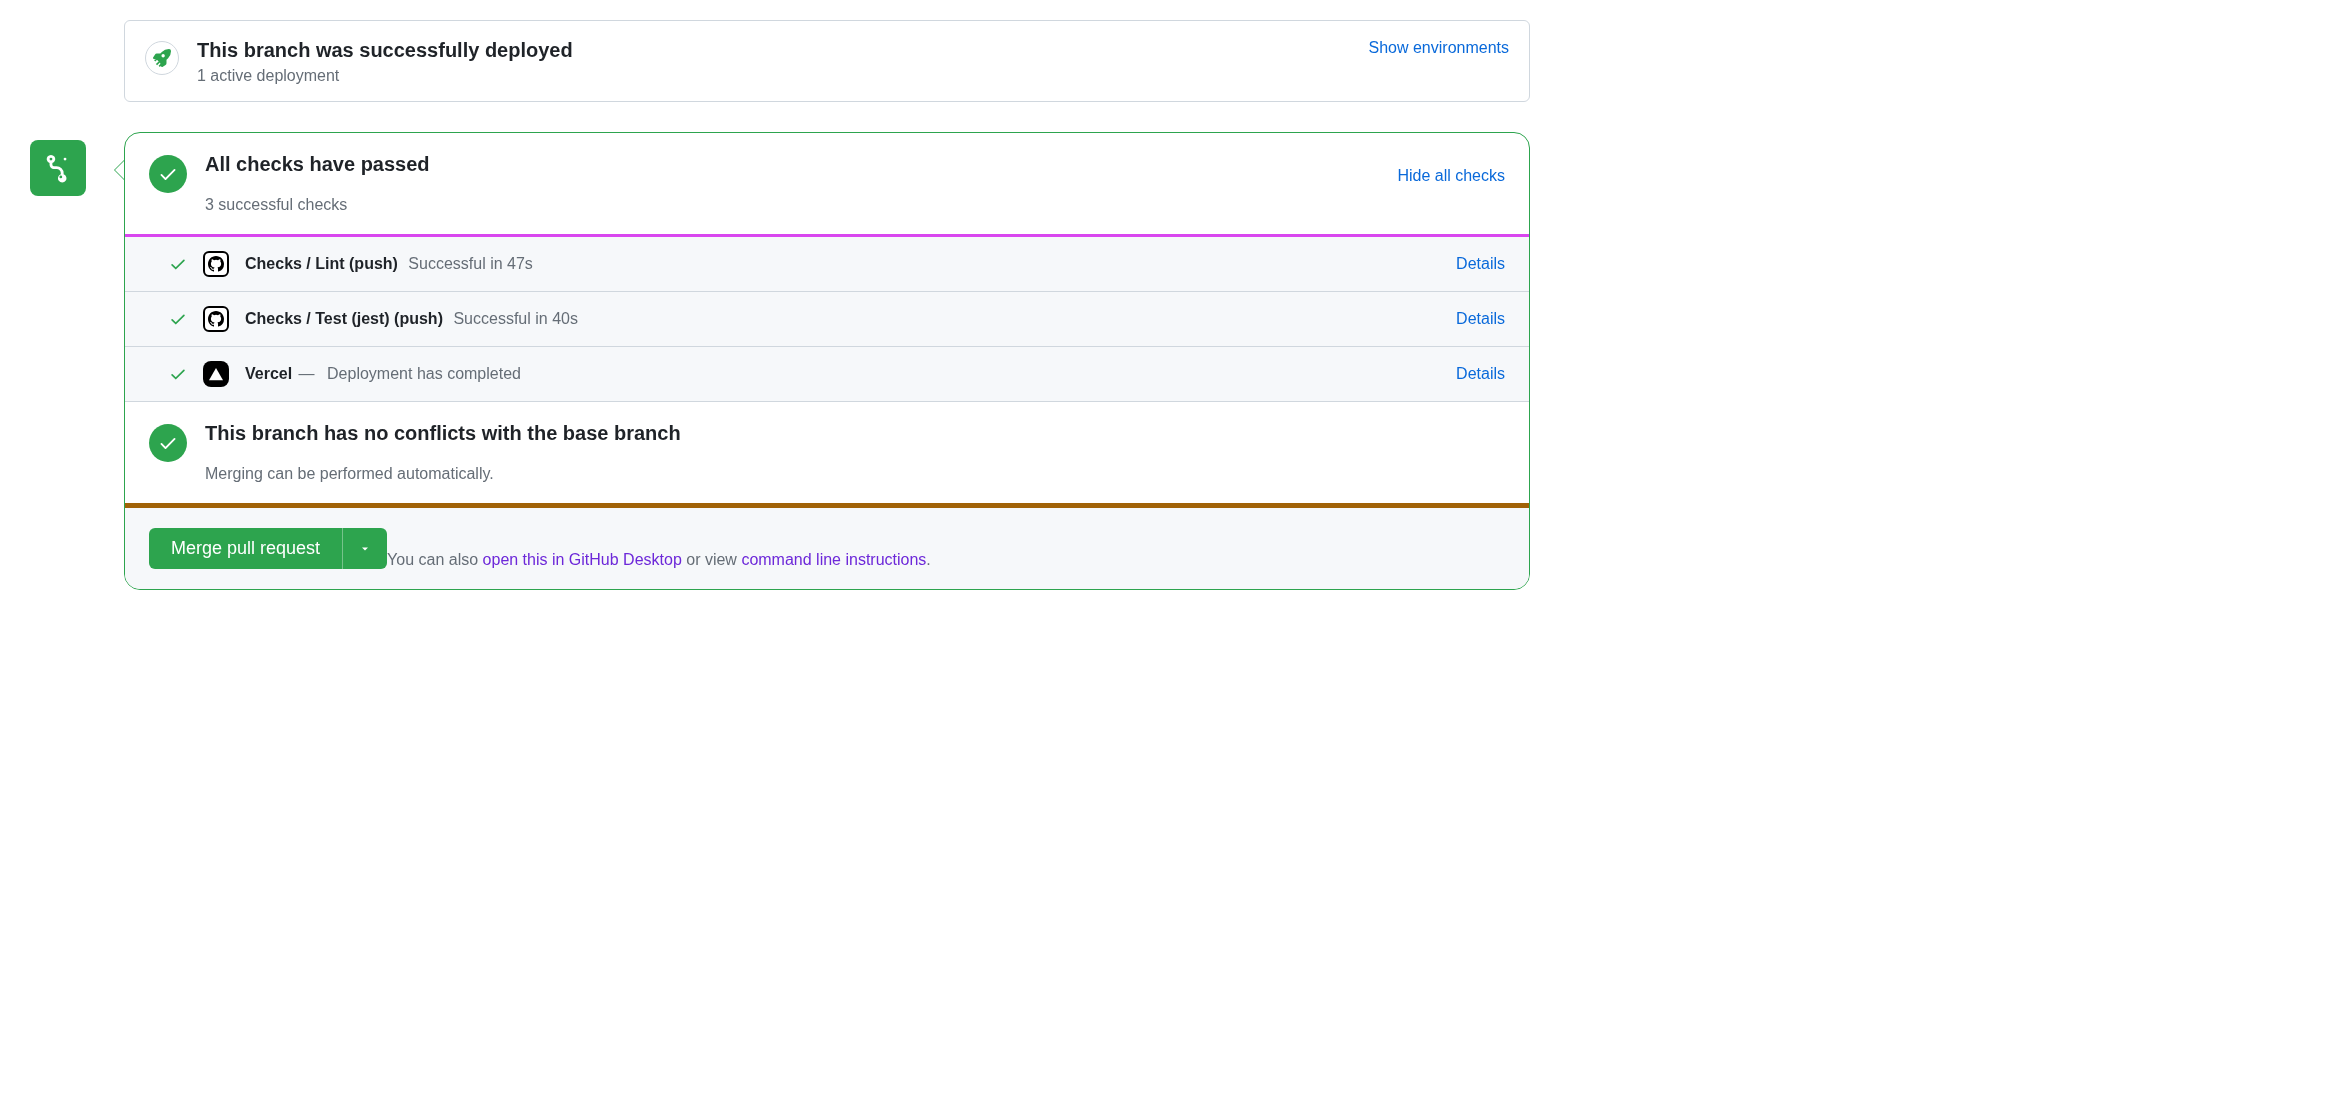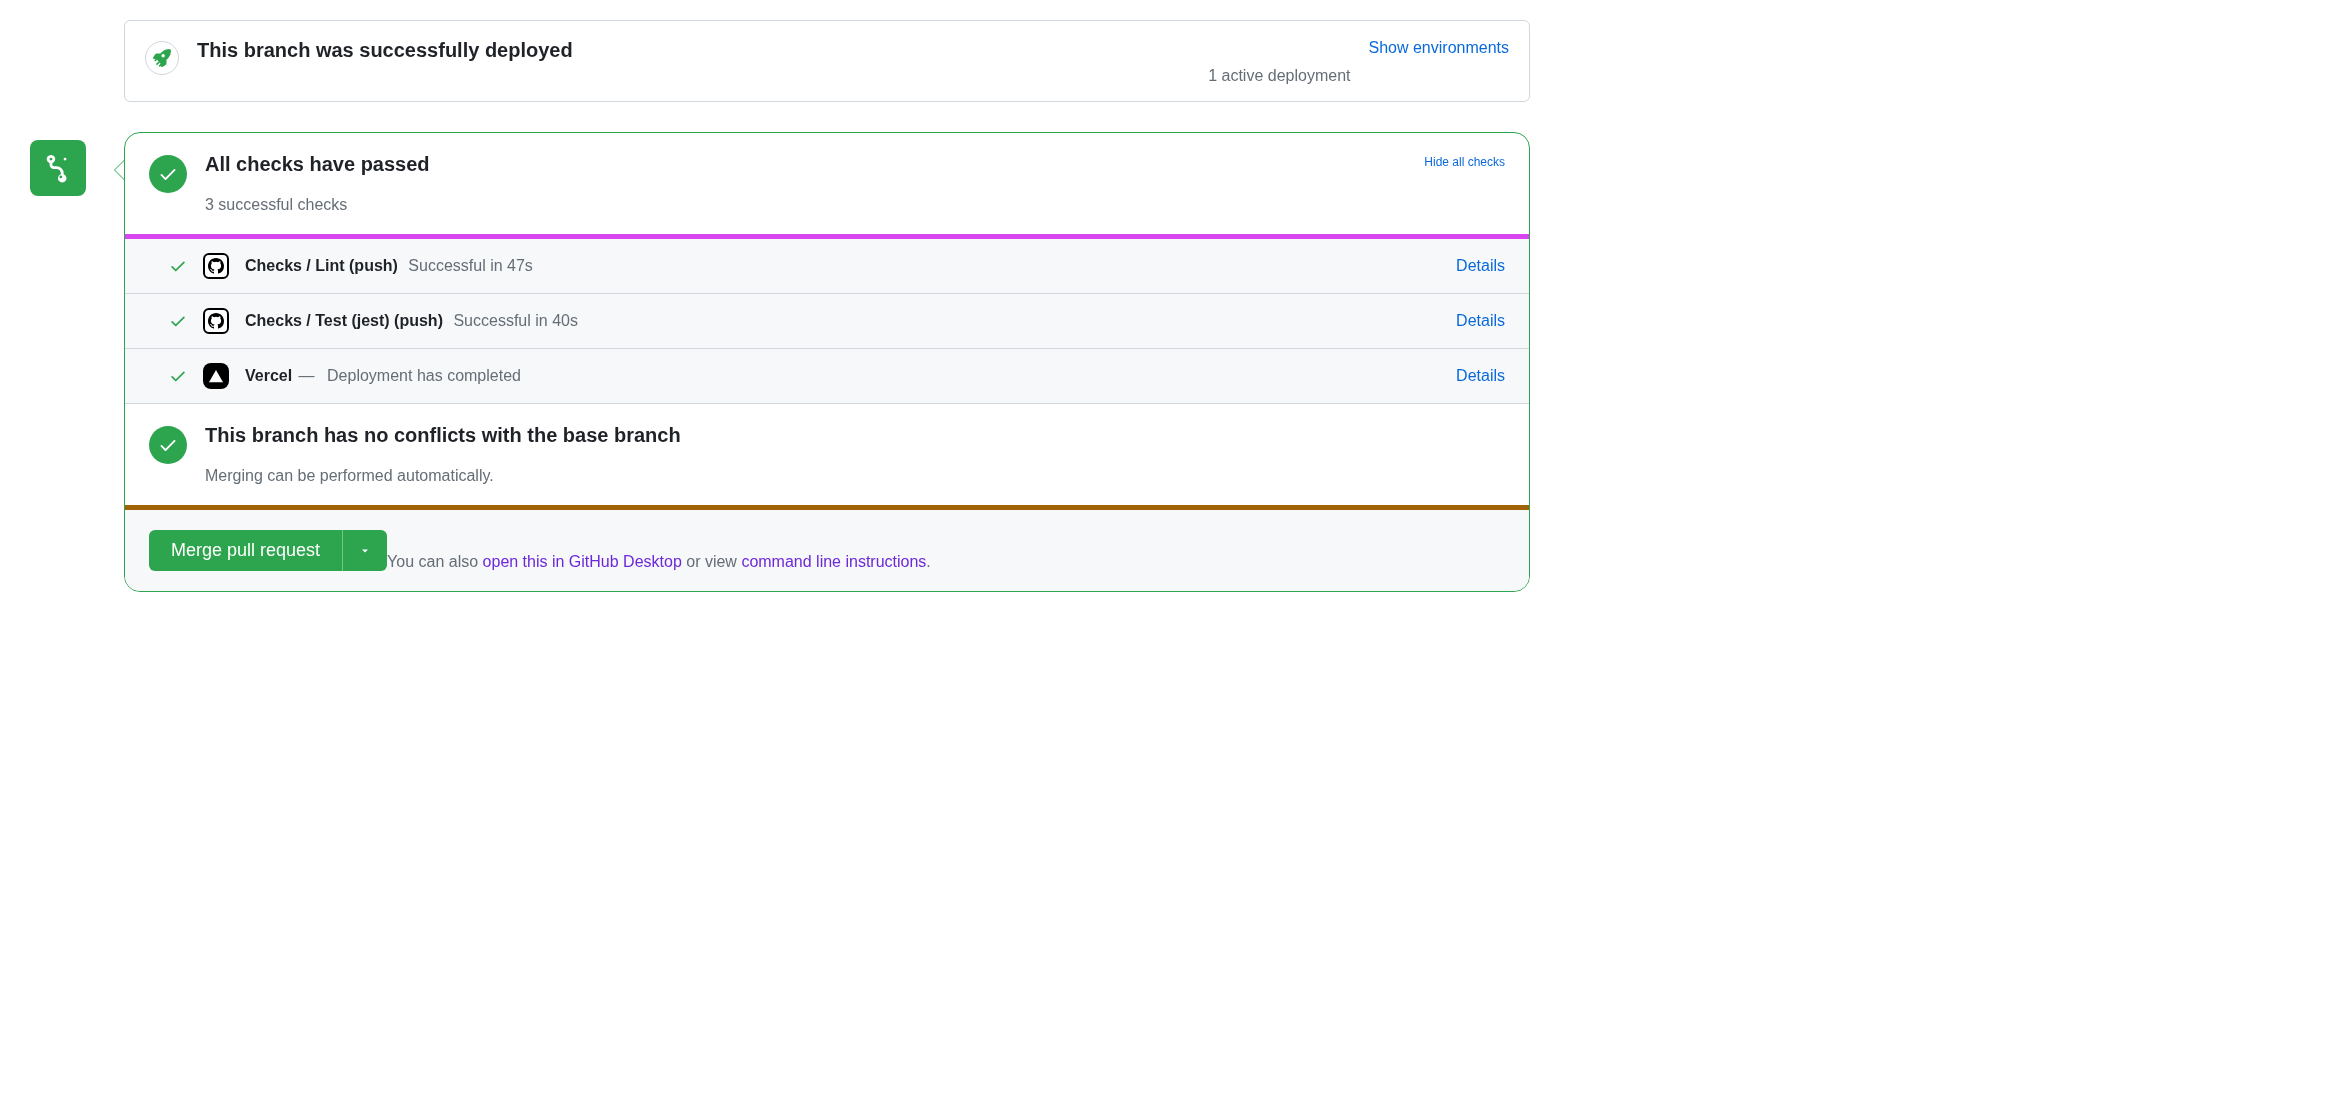--- a/index.html
+++ b/index.html
@@ -23,21 +23,21 @@
   .deploy-icon-wrap {
     width: 34px; height: 34px;
     border: 1px solid #d0d7de;
     border-radius: 50%;
     display: flex; align-items: center; justify-content: center;
     flex-shrink: 0;
     margin-top: 4px;
   }
   .deploy-body { flex: 1; }
   .deploy-title { font-size: 20px; font-weight: 600; color: #1f2328; line-height: 1.3; }
-  .deploy-sub { font-size: 16px; color: #656d76; margin-top: 4px; text-align: right; }
+  .deploy-sub { font-size: 16px; color: #656d76; margin-top: 4px; }
   .deploy-link { color: #0969da; font-size: 16px; margin-top: 2px; }
   a.link { color: #0969da; text-decoration: none; cursor: pointer; }
 
   .timeline-row {
     display: flex;
     align-items: flex-start;
     margin-top: 30px;
     position: relative;
   }
   .merge-badge {
@@ -84,32 +84,32 @@
     width: 38px; height: 38px;
     border-radius: 50%;
     background: #2da44e;
     display: flex; align-items: center; justify-content: center;
     flex-shrink: 0;
     margin-top: 2px;
   }
   .section-body { flex: 1; }
   .section-title { font-size: 20px; font-weight: 600; color: #1f2328; }
   .section-sub { font-size: 16px; color: #656d76; margin-top: 20px; }
-  .section-link { color: #0969da; font-size: 12px; align-self: flex-start; margin-top: 2px; cursor: pointer; }
+  .section-link { color: #0969da; font-size: 16px; align-self: flex-start; margin-top: 14px; cursor: pointer; }
 
   .check-row {
     background: #f6f8fa;
     border-top: 1px solid #d0d7de;
     padding: 14px 24px 14px 44px;
     display: flex;
     align-items: center;
     gap: 16px;
     font-size: 16px;
   }
-  .check-row:first-of-type { border-top: 5px solid #d946ef; }
+  .check-row:first-of-type { border-top: 3px solid #d946ef; }
   .check-icon-ok {
     color: #2da44e;
     flex-shrink: 0;
     width: 18px; height: 18px;
     display: flex; align-items: center; justify-content: center;
   }
   .avatar {
     width: 26px; height: 26px;
     background: #000000;
     border-radius: 6px;

